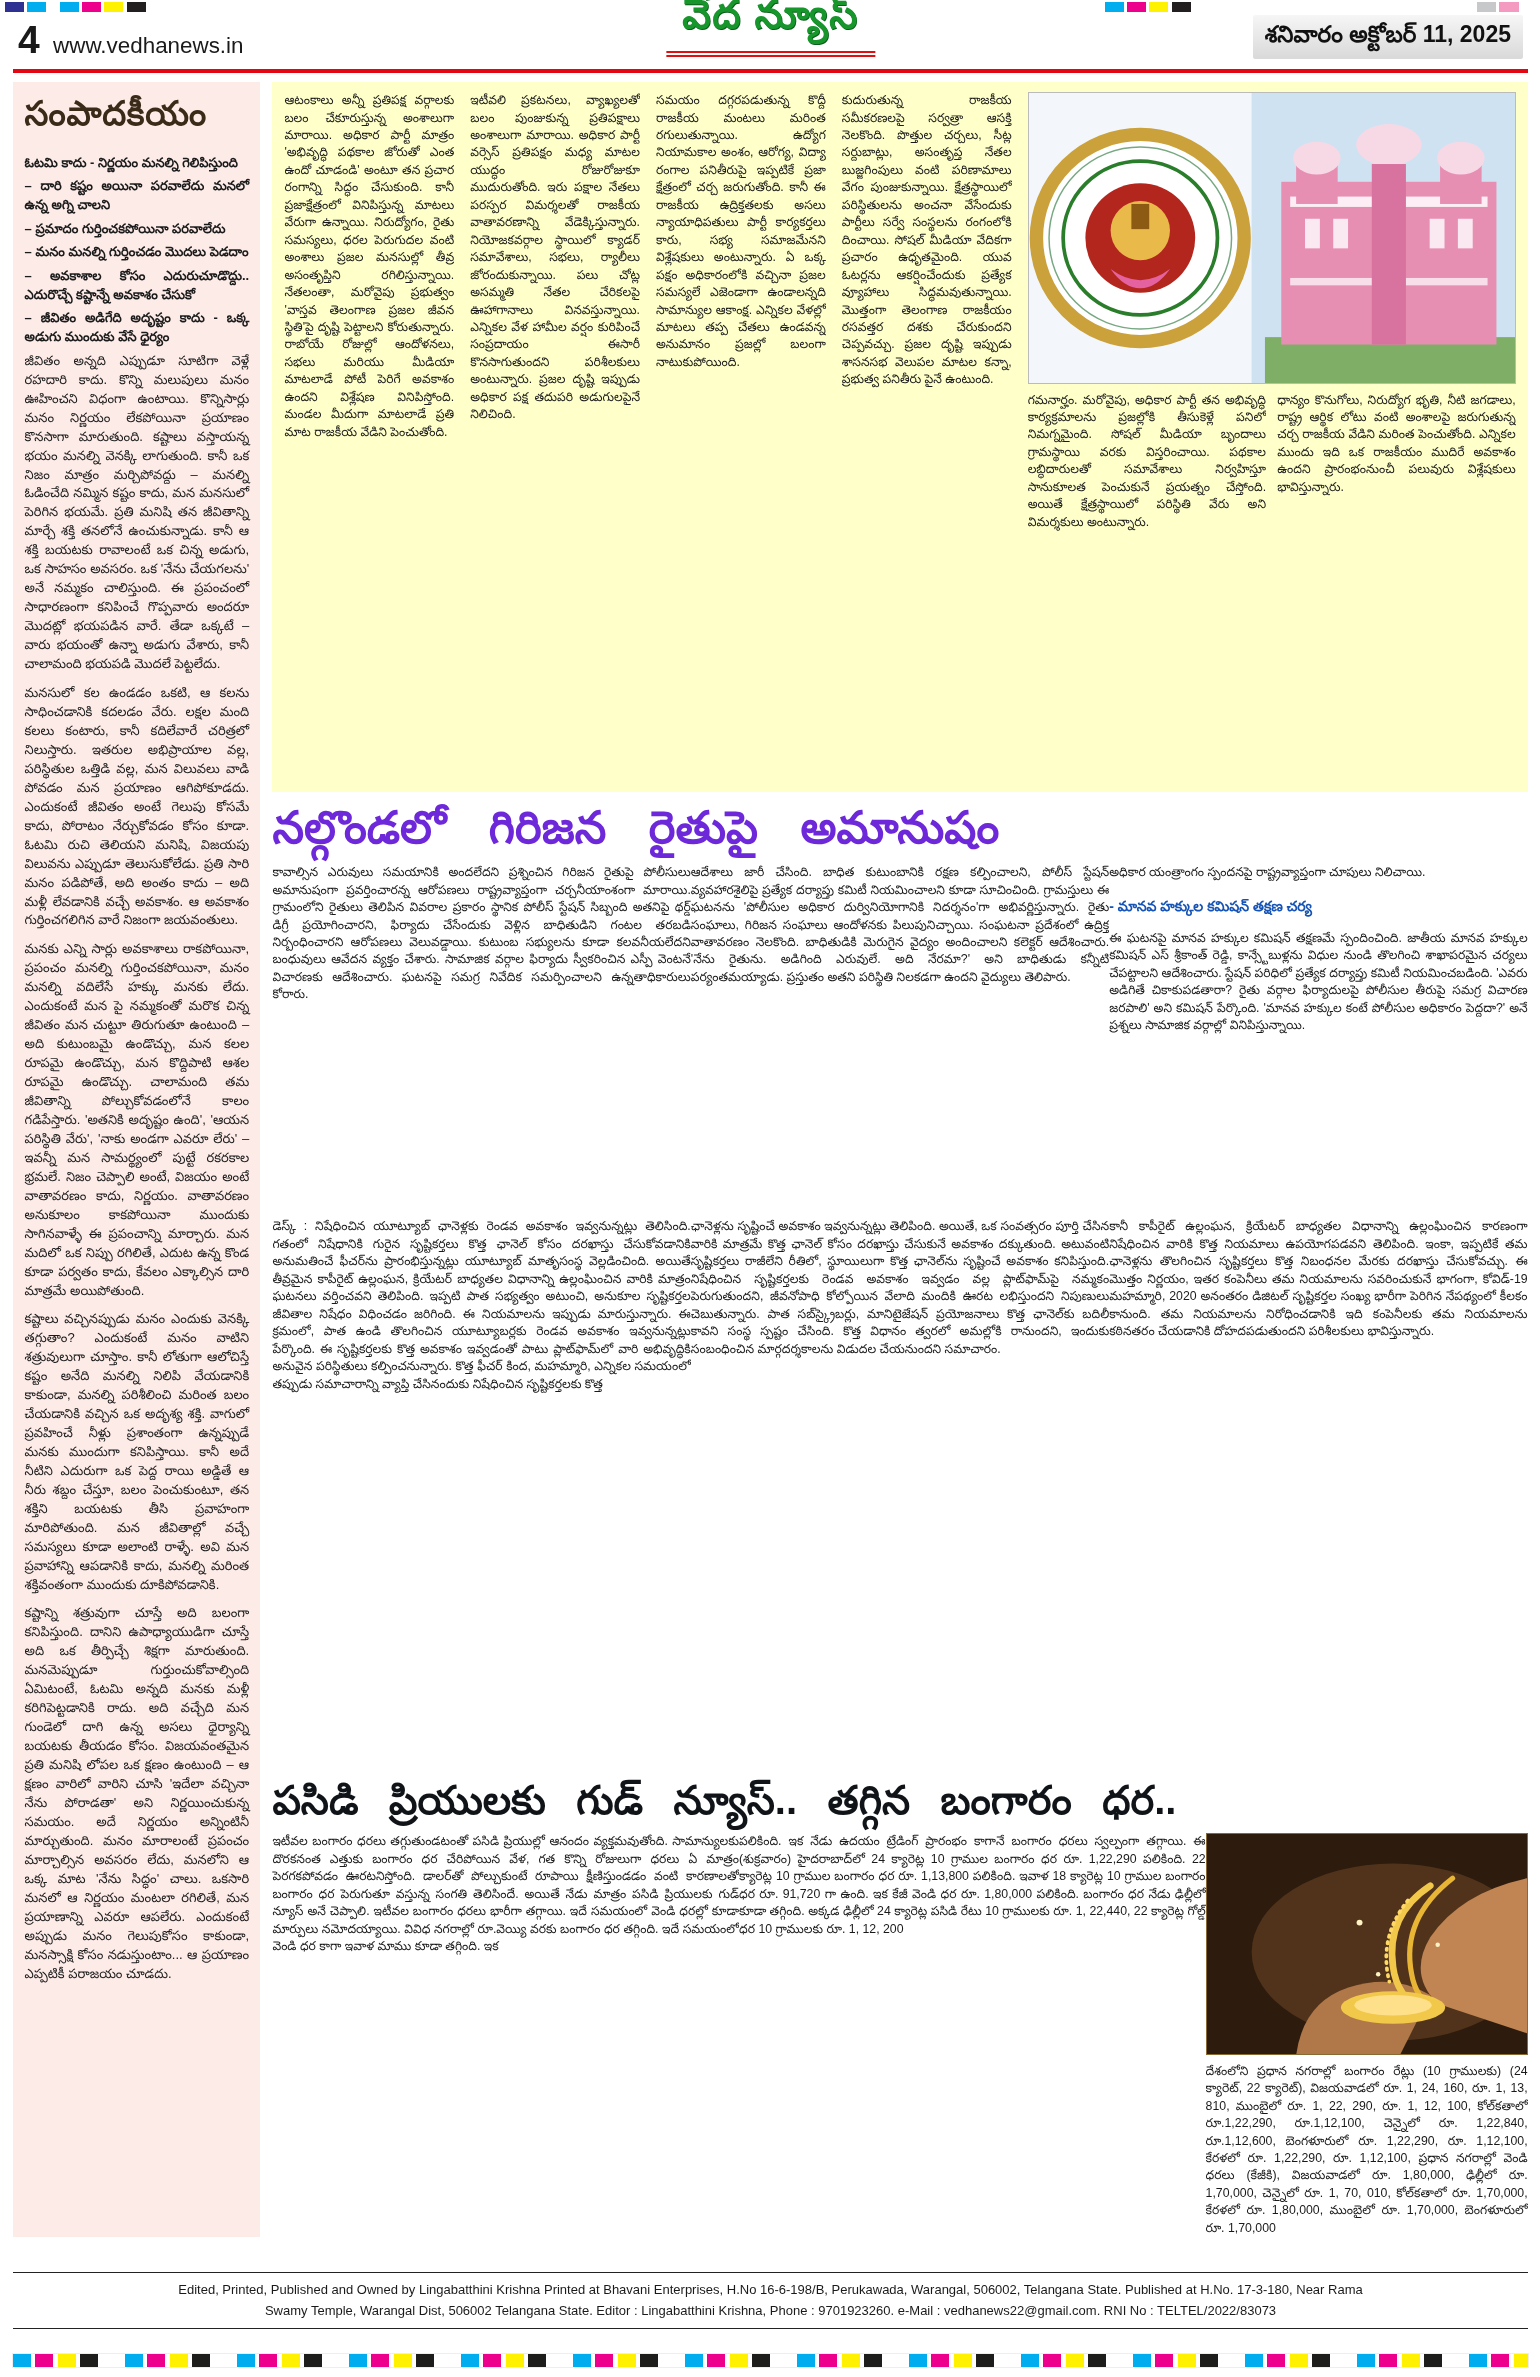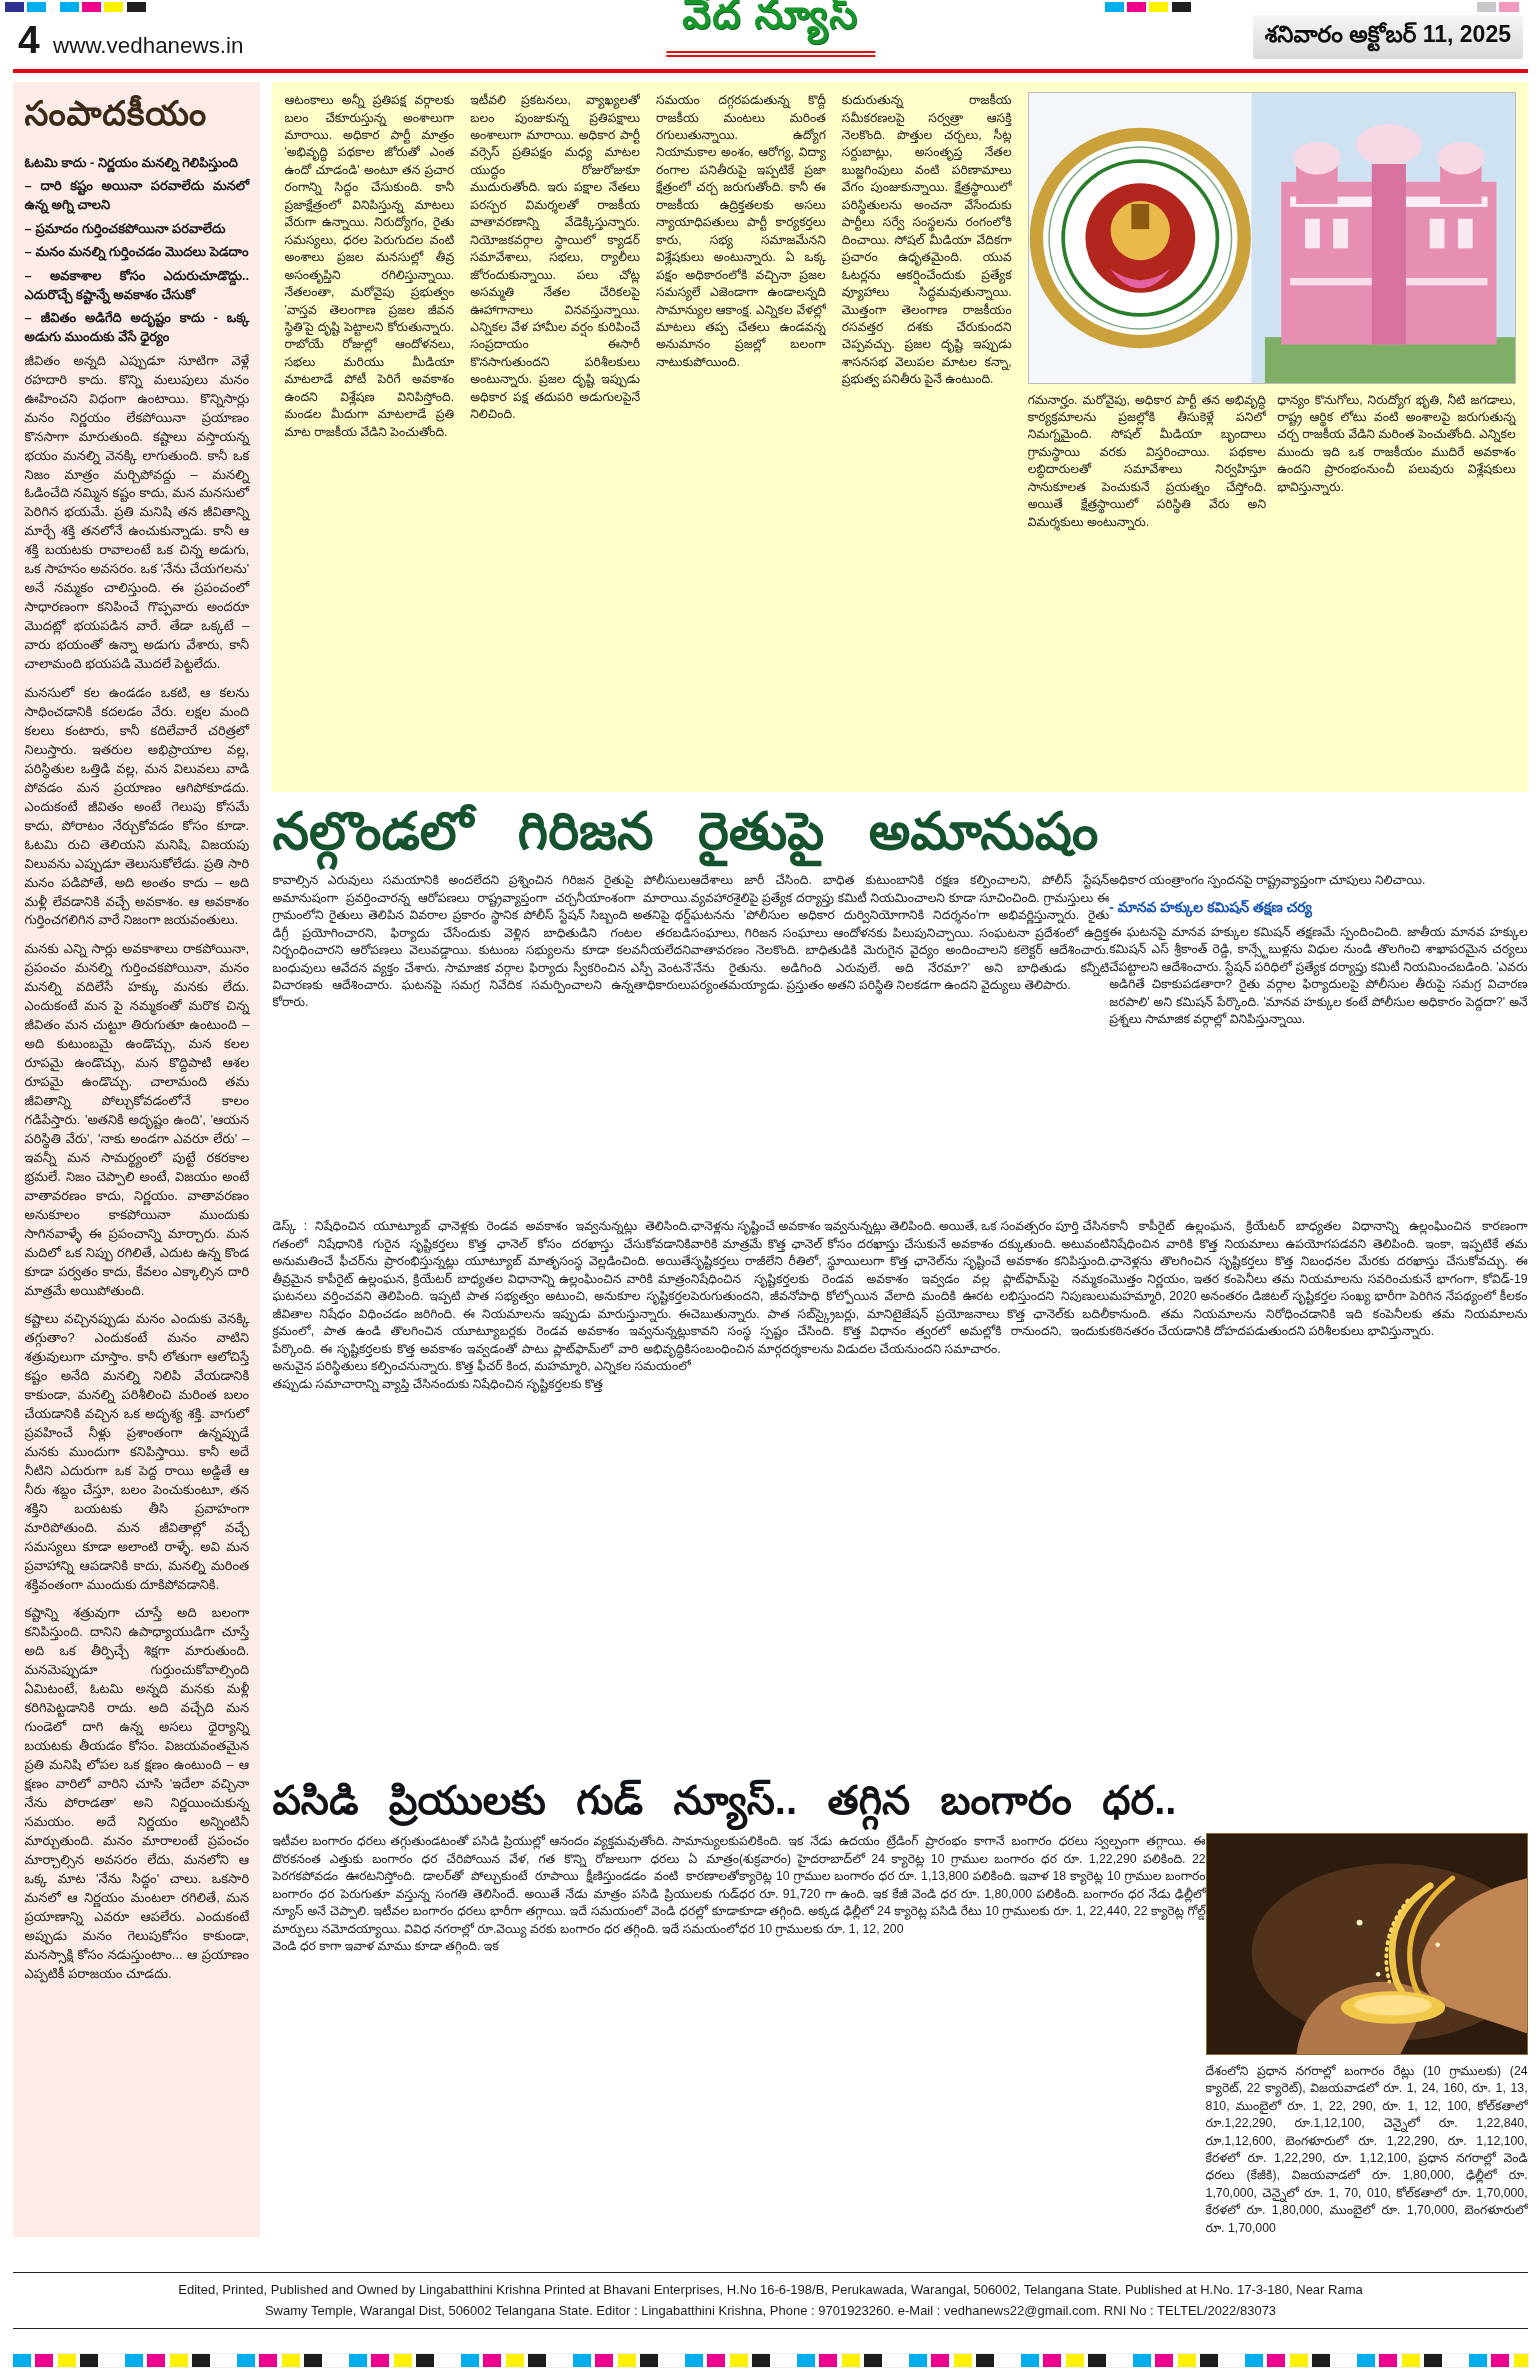--- a/index.html
+++ b/index.html
@@ -45,23 +45,23 @@
 
   .art1 { background:#ffffc9; padding:10.4px 12px; height:710px; }
   .art1 h2 { color:#1a8f1f; font-size:42px; word-spacing:41px; text-shadow:0.7px 0.7px 0 #9c9c4a; }
   .a1body { display:flex; gap:16px; height:625px; }
   .a1right { width:488px; flex:none; display:flex; flex-direction:column; gap:7.5px; }
   .photo { background:#fff; border:0.7px solid #bbb; overflow:hidden; }
   .tspscphoto { height:292px; }
   .a1sub { display:flex; gap:11.2px; flex:1; overflow:hidden; }
 
   .art2 { height:406px; }
-  .art2 h2 { color:#14532d; font-size:52px; word-spacing:30px; }
+  .art2 h2 { color:#6d28d9; font-size:45px; word-spacing:30px; }
   .art2 .colrow { height:328px; }
-  .subhead { color:#1553b5; font-size:14px; font-weight:700; margin:8px 0; line-height:1.3; }
+  .subhead { color:#1553b5; font-size:14px; font-weight:700; margin:15px 0; line-height:1.3; }
 
   .art3 { height:548px; }
   .art3 h2 { color:#101418; font-size:42px; word-spacing:21px; }
   .art3 .colrow { height:470px; }
 
   .art4 { height:483px; }
   .art4 h2 { color:#101418; font-size:40px; word-spacing:19.4px; }
   .art4 .colrow { height:406px; }
   .a4right { width:322px; flex:none; display:flex; flex-direction:column; gap:7.5px; }
   .goldphoto { height:222px; border:0.7px solid #8a6a33; }

